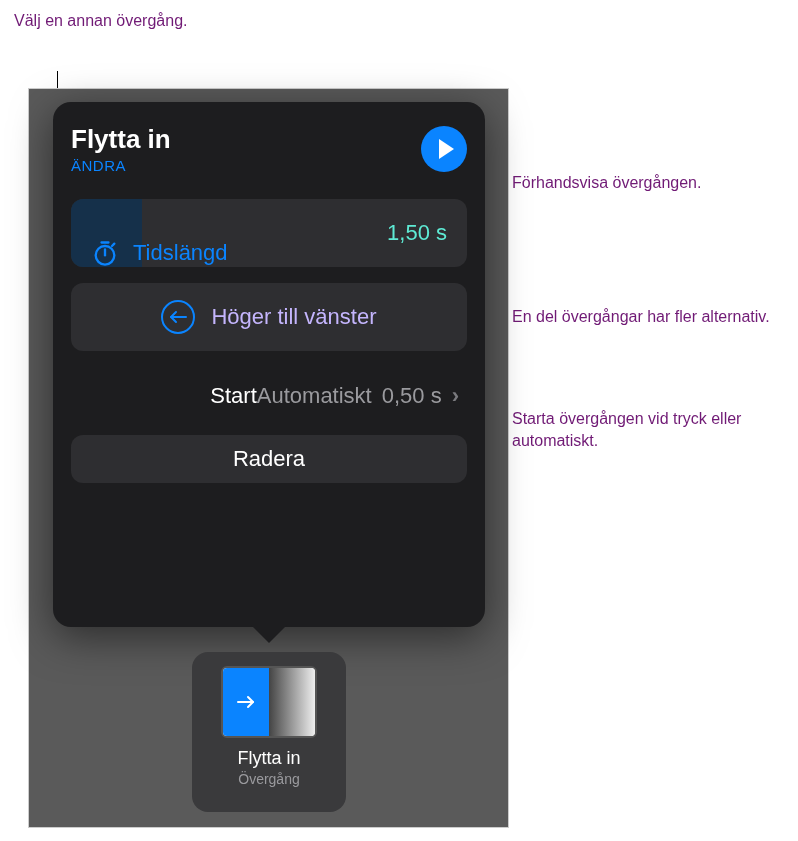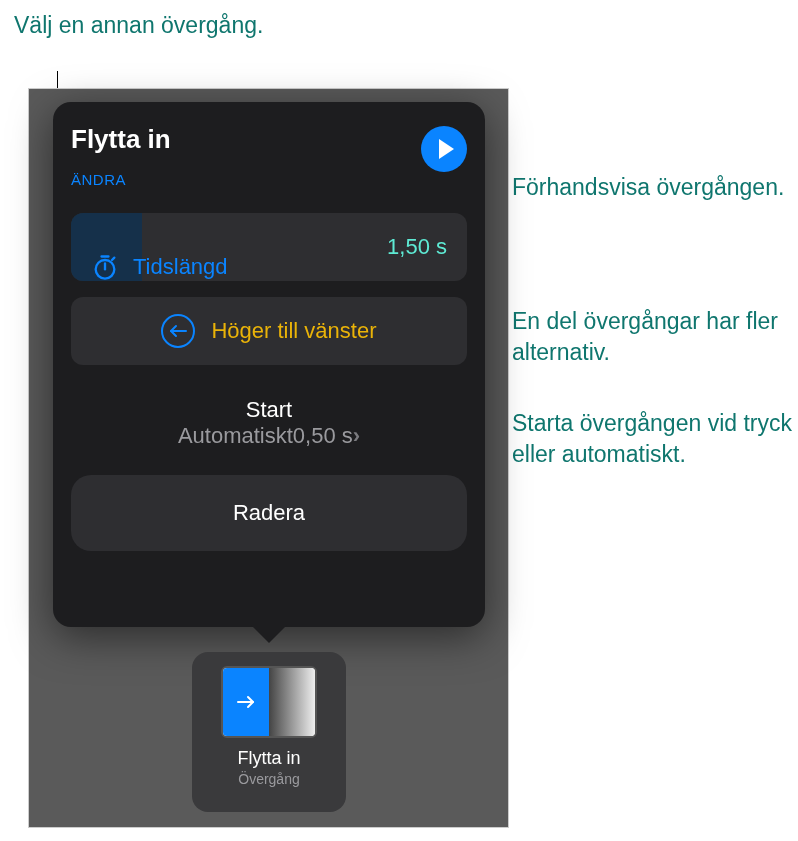--- a/index.html
+++ b/index.html
@@ -5,22 +5,22 @@
     * { box-sizing: border-box; margin: 0; padding: 0; }
     body {
       font-family: -apple-system, BlinkMacSystemFont, "Segoe UI", Helvetica, Arial, sans-serif;
       background: #fff;
       width: 798px;
       height: 841px;
       position: relative;
     }
     .callout {
       position: absolute;
-      font-size: 23px;
-      color: #0f766e;
+      font-size: 16px;
+      color: #701a75;
       line-height: 1.35;
     }
     .callout-line {
       position: absolute;
       background: #000;
     }
     .screenshot-area {
       position: absolute;
       left: 28px;
       top: 88px;
@@ -62,21 +62,21 @@
     .popover-title {
       color: #fff;
       font-size: 26px;
       font-weight: 600;
     }
     .change-link {
       color: #0a84ff;
       font-size: 15px;
       font-weight: 500;
       letter-spacing: 0.5px;
-      margin-top: 16px;
+      margin-top: 2px;
       cursor: pointer;
     }
     .play-btn {
       width: 46px;
       height: 46px;
       border-radius: 50%;
       background: #0a84ff;
       display: flex;
       align-items: center;
       justify-content: center;
@@ -142,53 +142,52 @@
     }
     .direction-icon {
       width: 34px; height: 34px;
       border-radius: 50%;
       border: 2px solid #0a84ff;
       display: flex;
       align-items: center;
       justify-content: center;
     }
     .direction-label {
-      color: #eab308;
+      color: #c4b5fd;
       font-size: 22px;
     }
     .start-row {
       display: flex;
       align-items: center;
       justify-content: flex-end;
       padding: 16px 8px 26px 8px;
       cursor: pointer;
-      flex-direction: column;
     }
     .start-label {
       color: #fff;
       font-size: 22px;
     }
     .start-right {
       display: flex;
       align-items: center;
-      gap: 0;
+      gap: 10px;
     }
     .start-mode, .start-delay {
       color: #9a9a9e;
       font-size: 22px;
     }
     .chevron {
       color: #7a7a7e;
       font-size: 22px;
       font-weight: 600;
     }
     .delete-card {
       background: #2e2e31;
-      border-radius: 20px;
-      height: 76px;
+      border-radius: 12px;
+      height: 48px;
       display: flex;
       align-items: center;
       justify-content: center;
       cursor: pointer;
     }
     .delete-label {
       color: #fff;
       font-size: 22px;
     }
     .thumbnail-block {

